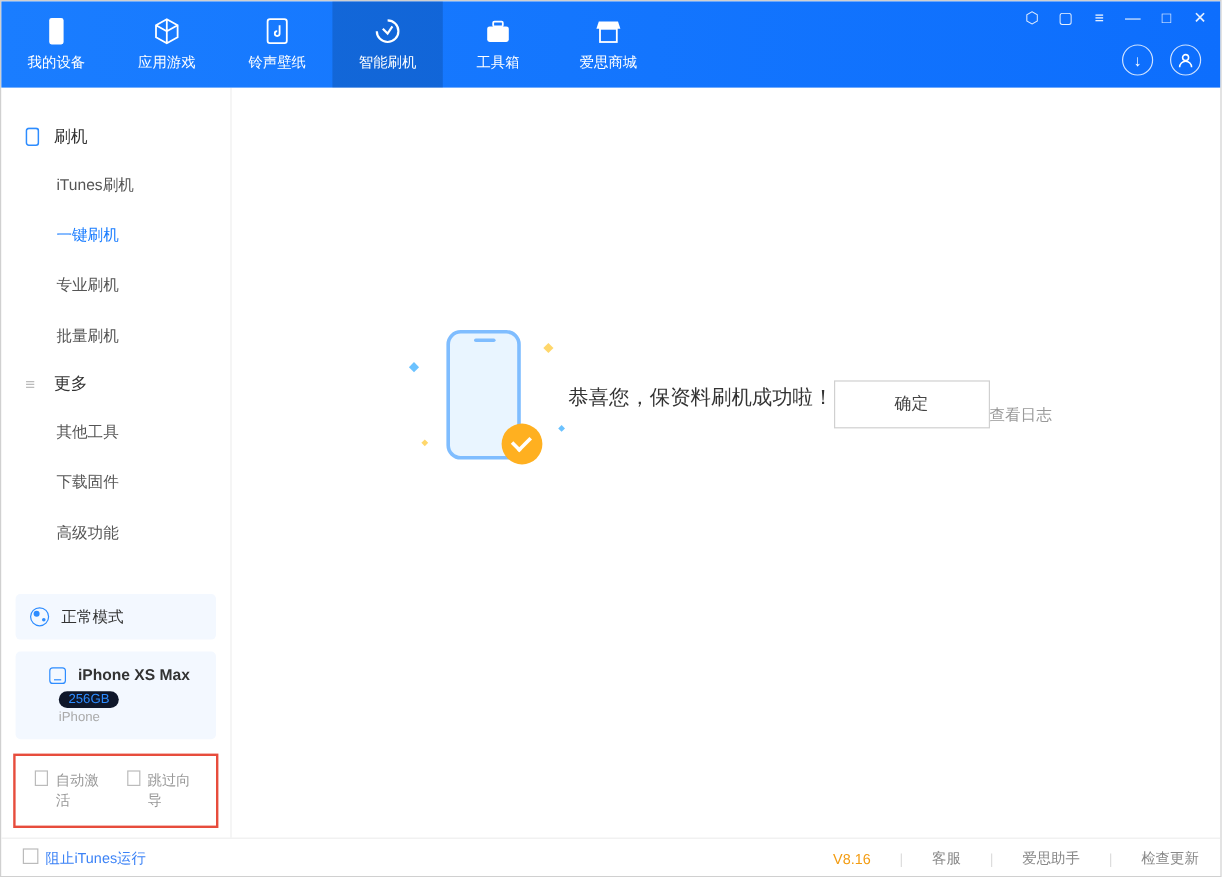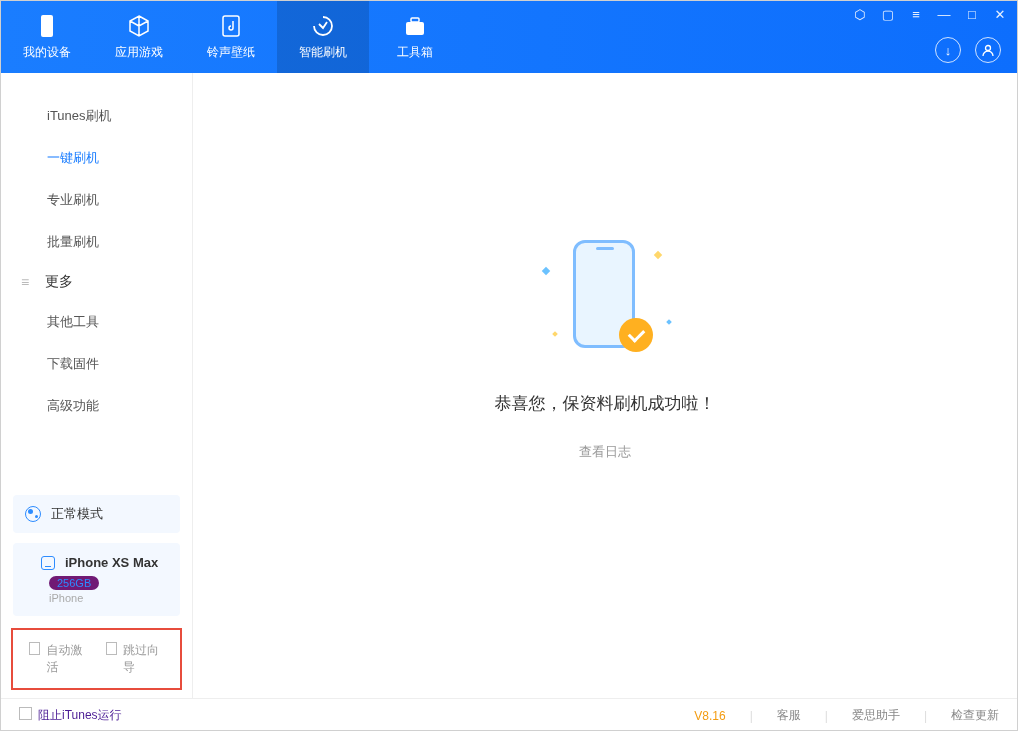--- a/index.html
+++ b/index.html
@@ -31,45 +31,45 @@
 .device-boxes { margin-top: auto; padding: 0 12px 12px; }
 .mode-box, .dev-box { background: #f3f8ff; border-radius: 4px; padding: 10px 12px; margin-top: 10px; display: flex; align-items: center; font-size: 13px; color: #333; }
 .mode-box .dot-icon { width: 16px; height: 16px; border: 1.5px solid #2d8cff; border-radius: 50%; margin-right: 10px; position: relative; }
 .mode-box .dot-icon::before, .mode-box .dot-icon::after { content: ''; position: absolute; background: #2d8cff; border-radius: 50%; }
 .mode-box .dot-icon::before { width: 5px; height: 5px; left: 2px; top: 2px; }
 .mode-box .dot-icon::after { width: 3px; height: 3px; right: 2px; bottom: 3px; }
 .dev-box { flex-direction: column; align-items: flex-start; padding: 12px; }
 .dev-row { display: flex; align-items: center; font-weight: 600; color: #333; padding-left: 16px; }
 .dev-icon { width: 14px; height: 14px; border: 1.5px solid #2d8cff; border-radius: 3px; margin-right: 10px; position: relative; }
 .dev-icon::after { content: ''; position: absolute; width: 6px; height: 1.5px; background: #2d8cff; bottom: 1.5px; left: 2.5px; }
-.capacity { background: #701a75; color: #2d8cff; font-size: 11px; padding: 1px 8px; border-radius: 9px; margin: 6px 0 2px 24px; }
+.capacity { background: #0f172a; color: #2d8cff; font-size: 11px; padding: 1px 8px; border-radius: 9px; margin: 6px 0 2px 24px; }
 .dev-sub { font-size: 11px; color: #aaa; margin-left: 24px; }
 
 .opt-row { border: 2px solid #e74c3c; padding: 12px 16px; display: flex; gap: 18px; margin: 0 10px 8px 10px; align-items: center; }
 .chk { display: flex; align-items: flex-start; font-size: 12px; color: #999; cursor: pointer; }
 .chk-box { width: 13px; height: 13px; border: 1px solid #bbb; margin-right: 6px; background: #fff; }
 
-.main { flex: 1; position: relative; display: flex; flex-direction: column; align-items: center; justify-content: center; padding-bottom: 80px; }
+.main { flex: 1; position: relative; display: flex; flex-direction: row; align-items: center; justify-content: center; padding-bottom: 80px; }
 .ill { position: relative; width: 140px; height: 140px; margin-bottom: 22px; }
 .phone { position: absolute; width: 62px; height: 108px; border: 3px solid #7fbdff; border-radius: 12px; left: 38px; top: 10px; background: #e9f5ff; }
 .phone::before { content: ''; position: absolute; width: 18px; height: 3px; background: #7fbdff; border-radius: 2px; top: 4px; left: 20px; }
 .check-c { position: absolute; width: 34px; height: 34px; background: #ffb020; border-radius: 50%; right: 22px; bottom: 18px; display: flex; align-items: center; justify-content: center; }
 .check-c::after { content: ''; width: 12px; height: 7px; border-left: 3px solid #fff; border-bottom: 3px solid #fff; transform: rotate(-45deg); margin-top: -3px; }
 .sparkle { position: absolute; width: 6px; height: 6px; background: #ffd76b; transform: rotate(45deg); }
 .s1 { left: 8px; top: 38px; background: #6bc2ff; }
 .s2 { right: 14px; top: 22px; }
 .s3 { right: 4px; bottom: 46px; background: #6bc2ff; width: 4px; height: 4px; }
 .s4 { left: 18px; bottom: 34px; width: 4px; height: 4px; }
 
 .msg { font-size: 17px; color: #333; margin-bottom: 28px; }
 .ok-btn { border: 1px solid #d0d0d0; background: #fff; padding: 10px 50px; font-size: 14px; color: #444; cursor: pointer; margin-bottom: 18px; }
 .log-link { font-size: 13px; color: #999; cursor: pointer; }
 
 .footer { height: 34px; border-top: 1px solid #eee; display: flex; align-items: center; padding: 0 18px; font-size: 12px; color: #999; }
-.footer .chk { color: #4c1d95; }
+.footer .chk { color: #3b82f6; }
 .footer-right { margin-left: auto; display: flex; align-items: center; gap: 24px; }
 .ver { color: #f39c12; }
 .flink { color: #888; cursor: pointer; }
 .fdiv { color: #ddd; }
 
 svg { display: block; }
 </style>
 </head>
 <body>
 
@@ -110,20 +110,29 @@
       <span>智能刷机</span>
     </div>
     <div class="tab">
       <span class="tab-icon">
           <svg width="24" height="22" viewBox="0 0 24 22">
             <rect x="3" y="7" width="18" height="13" rx="2" fill="#fff"></rect>
             <rect x="8" y="3" width="8" height="4" rx="1" fill="none" stroke="#fff" stroke-width="1.5"></rect>
           </svg>
         </span>
       <span>工具箱</span>
+    </div>
+    <div class="tab">
+      <span class="tab-icon">
+          <svg width="24" height="22" viewBox="0 0 24 22">
+            <path d="M4 3 L20 3 L22 9 L2 9 Z" fill="#fff"></path>
+            <rect x="5" y="9" width="14" height="11" fill="none" stroke="#fff" stroke-width="1.5"></rect>
+          </svg>
+        </span>
+      <span>爱思商城</span>
     </div>
   </div>
   <div class="win-controls">
     <span>⬡</span>
     <span>▢</span>
     <span>≡</span>
     <span>—</span>
     <span>□</span>
     <span>✕</span>
   </div>
@@ -133,20 +142,28 @@
         <svg width="14" height="14" viewBox="0 0 14 14">
           <circle cx="7" cy="5" r="2.5" fill="none" stroke="#fff" stroke-width="1.3"></circle>
           <path d="M2 13 A5 5 0 0 1 12 13" fill="none" stroke="#fff" stroke-width="1.3"></path>
         </svg>
       </div>
   </div>
 </div>
 
 <div class="body-area">
   <div class="sidebar">
+    <div class="side-section-title">
+      <span class="sec-icon">
+          <svg width="12" height="16" viewBox="0 0 12 16">
+            <rect x="1" y="1" width="10" height="14" rx="2" fill="none" stroke="#2d8cff" stroke-width="1.3"></rect>
+          </svg>
+        </span>
+      <span>刷机</span>
+    </div>
     <div class="side-item">iTunes刷机</div>
     <div class="side-item active">一键刷机</div>
     <div class="side-item">专业刷机</div>
     <div class="side-item">批量刷机</div>
 
     <div class="side-section-title">
       <span class="sec-icon" style="color:#bbb">≡</span>
       <span>更多</span>
     </div>
     <div class="side-item">其他工具</div>
@@ -183,20 +200,21 @@
   <div class="main">
     <div class="ill">
       <div class="sparkle s1"></div>
       <div class="sparkle s2"></div>
       <div class="sparkle s3"></div>
       <div class="sparkle s4"></div>
       <div class="phone"></div>
       <div class="check-c"></div>
     </div>
     <div class="msg">恭喜您，保资料刷机成功啦！</div>
+    <button class="ok-btn">确定</button>
     <a class="log-link">查看日志</a>
   </div>
 </div>
 
 <div class="footer">
   <label class="chk">
     <span class="chk-box"></span>
     <span>阻止iTunes运行</span>
   </label>
   <div class="footer-right">

